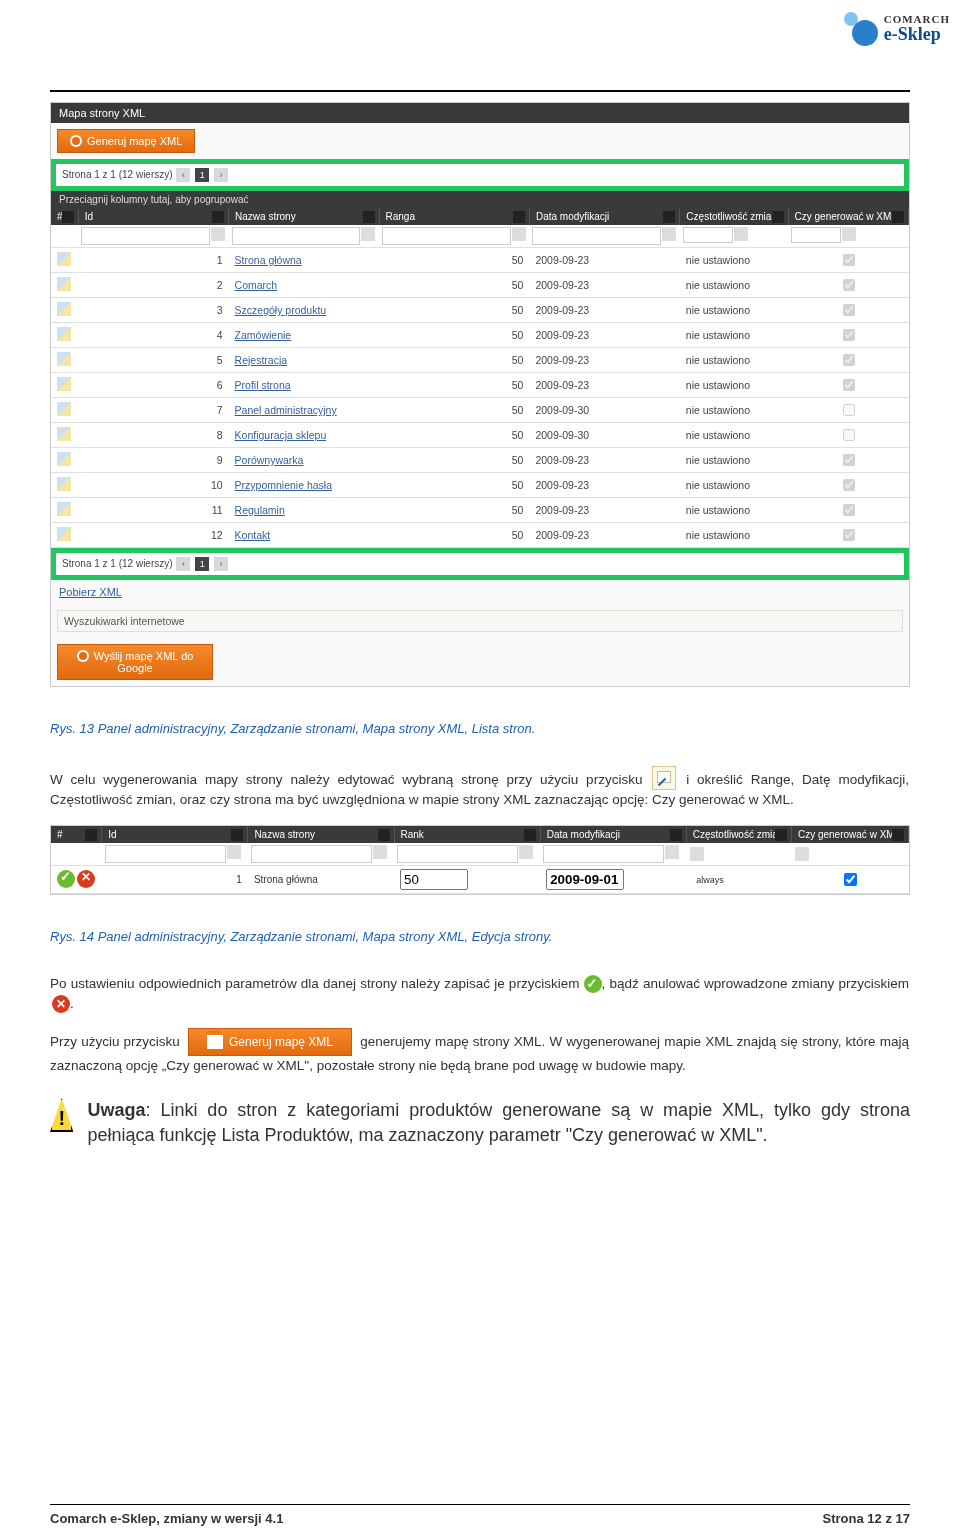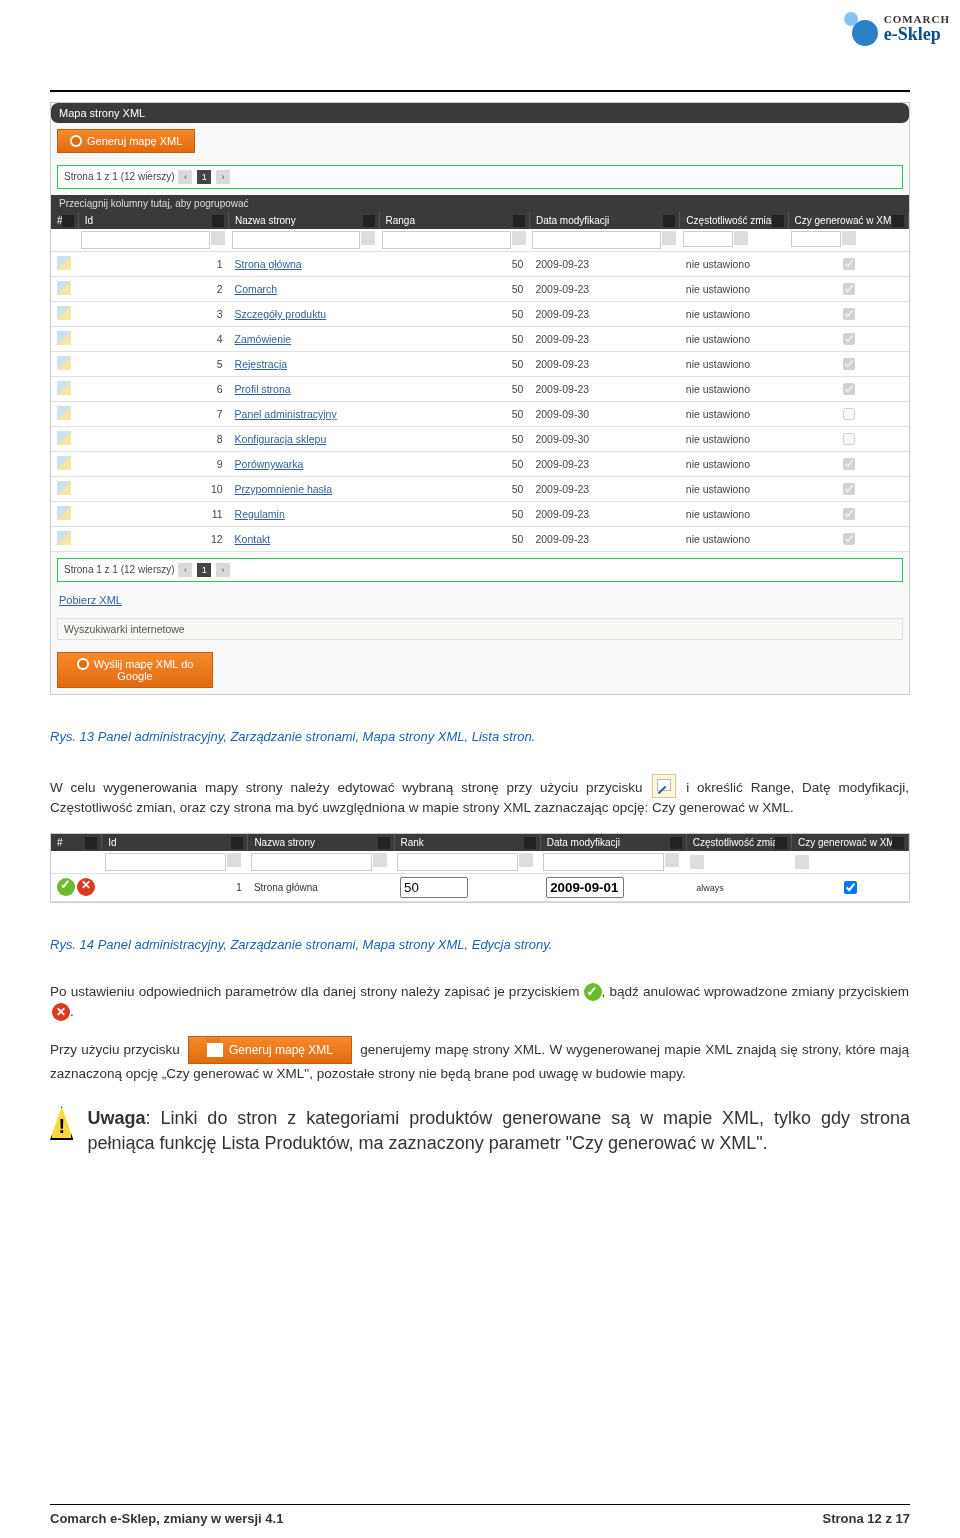--- a/index.html
+++ b/index.html
@@ -7,25 +7,25 @@
   .logo { position:absolute; top:10px; right:10px; display:flex; align-items:center; gap:6px; }
   .logo-bubble { width:36px; height:36px; position:relative; }
   .logo-bubble .big { width:26px; height:26px; background:#2a80c8; border-radius:50%; position:absolute; right:0; bottom:0; }
   .logo-bubble .small { width:14px; height:14px; background:#7fc4f2; border-radius:50%; position:absolute; left:2px; top:2px; }
   .logo-text { font-family: Georgia, serif; line-height:1; }
   .logo-text .co { font-size:11px; font-weight:bold; color:#333; letter-spacing:1px; }
   .logo-text .es { font-size:18px; color:#0a4d8c; font-weight:bold; }
   .hr-top { border:none; border-top:2px solid #000; margin:60px 0 10px 0; }
 
   .screenshot { border:1px solid #ccc; background:#f9f9f9; font-size:10.5px; color:#444; }
-  .titlebar { background:#3a3a3a; color:#fff; padding:4px 8px; font-size:11px;border-radius:7px; }
+  .titlebar { background:#3a3a3a; color:#fff; padding:4px 8px; font-size:11px; }
   .btn-orange { display:inline-block; background:linear-gradient(#f58a2a,#e26a0f); color:#fff; padding:5px 12px; margin:6px; font-size:11px; border:1px solid #c45a0a; cursor:pointer; }
   .btn-orange .gear { display:inline-block; width:12px; height:12px; background:#fff; border-radius:50%; vertical-align:-2px; margin-right:5px; position:relative; }
   .btn-orange .gear:after { content:""; position:absolute; inset:2px; background:#e26a0f; border-radius:50%; }
-  .pager-bar { background:#fff; border:1px solid #22c55e; margin:6px; padding:4px 6px; font-size:10px; }
+  .pager-bar { background:#fff; border:5px solid #22c55e; margin:0; padding:4px 6px; font-size:10px; }
   .pager-btn { display:inline-block; width:14px; height:14px; background:#d9d9d9; text-align:center; line-height:14px; font-size:9px; margin:0 1px; vertical-align:middle; color:#555;}
   .pager-cur { background:#444; color:#fff; }
   .group-bar { background:#3a3a3a; color:#ddd; padding:3px 8px; font-size:10px; }
   .grid { width:100%; border-collapse:collapse; }
   .grid th { background:#3a3a3a; color:#fff; font-weight:normal; text-align:left; padding:3px 6px; font-size:10px; border-right:1px solid #555; position:relative; }
   .grid th .sort { position:absolute; right:4px; top:3px; background:#222; width:12px; height:12px; }
   .grid td { background:#fff; border-bottom:1px solid #e0e0e0; padding:3px 6px; vertical-align:middle; }
   .grid tr.filter td { padding:2px 3px; }
   .grid tr.filter input.txt { width:85%; border:1px solid #ccc; height:14px; font-size:9px; }
   .grid tr.filter .fbtn { display:inline-block; width:14px; height:14px; background:#ddd; vertical-align:top; margin-left:1px; }

